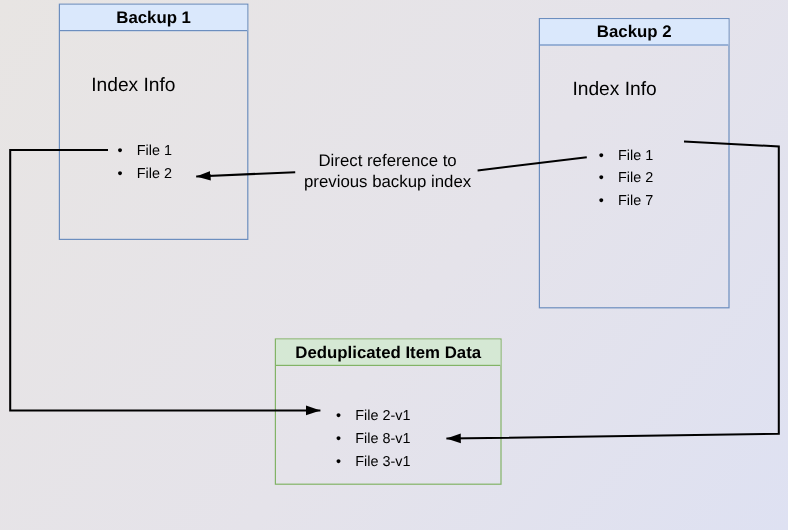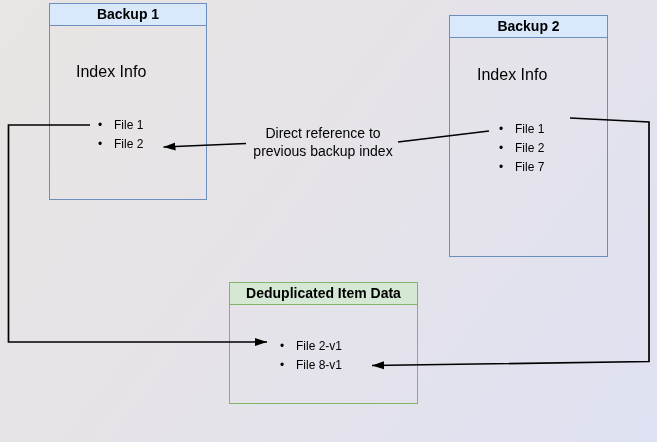--- a/index.html
+++ b/index.html
@@ -98,20 +98,21 @@
       <li><span>File 2</span></li>
       <li><span>File 7</span></li>
     </ul>
   </div>
 
   <div class="node green" style="left:229px; top:282px; width:189px; height:122px;">
     <div class="node-header">Deduplicated Item Data</div>
     <ul class="filelist" style="left:49px; top:54px;">
       <li><span>File 2-v1</span></li>
       <li><span>File 8-v1</span></li>
+      <li><span>File 3-v1</span></li>
     </ul>
   </div>
 
   <div class="annotation">
     <div>Direct reference to</div>
     <div>previous backup index</div>
   </div>
 
   <svg class="wires" viewBox="0 0 657 442">
     <defs>

